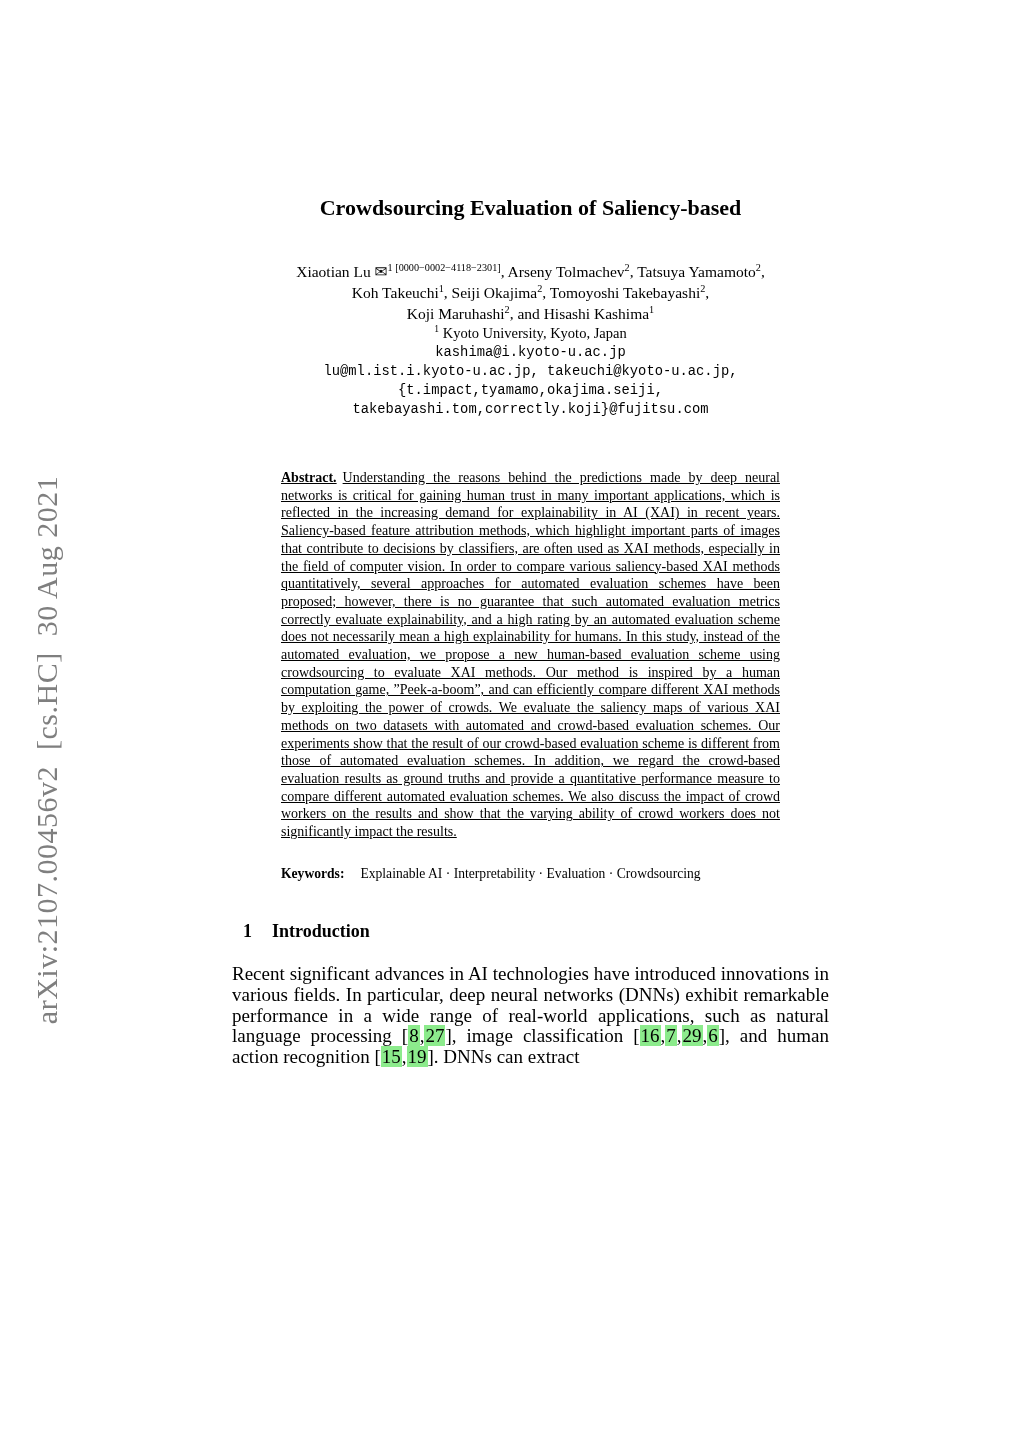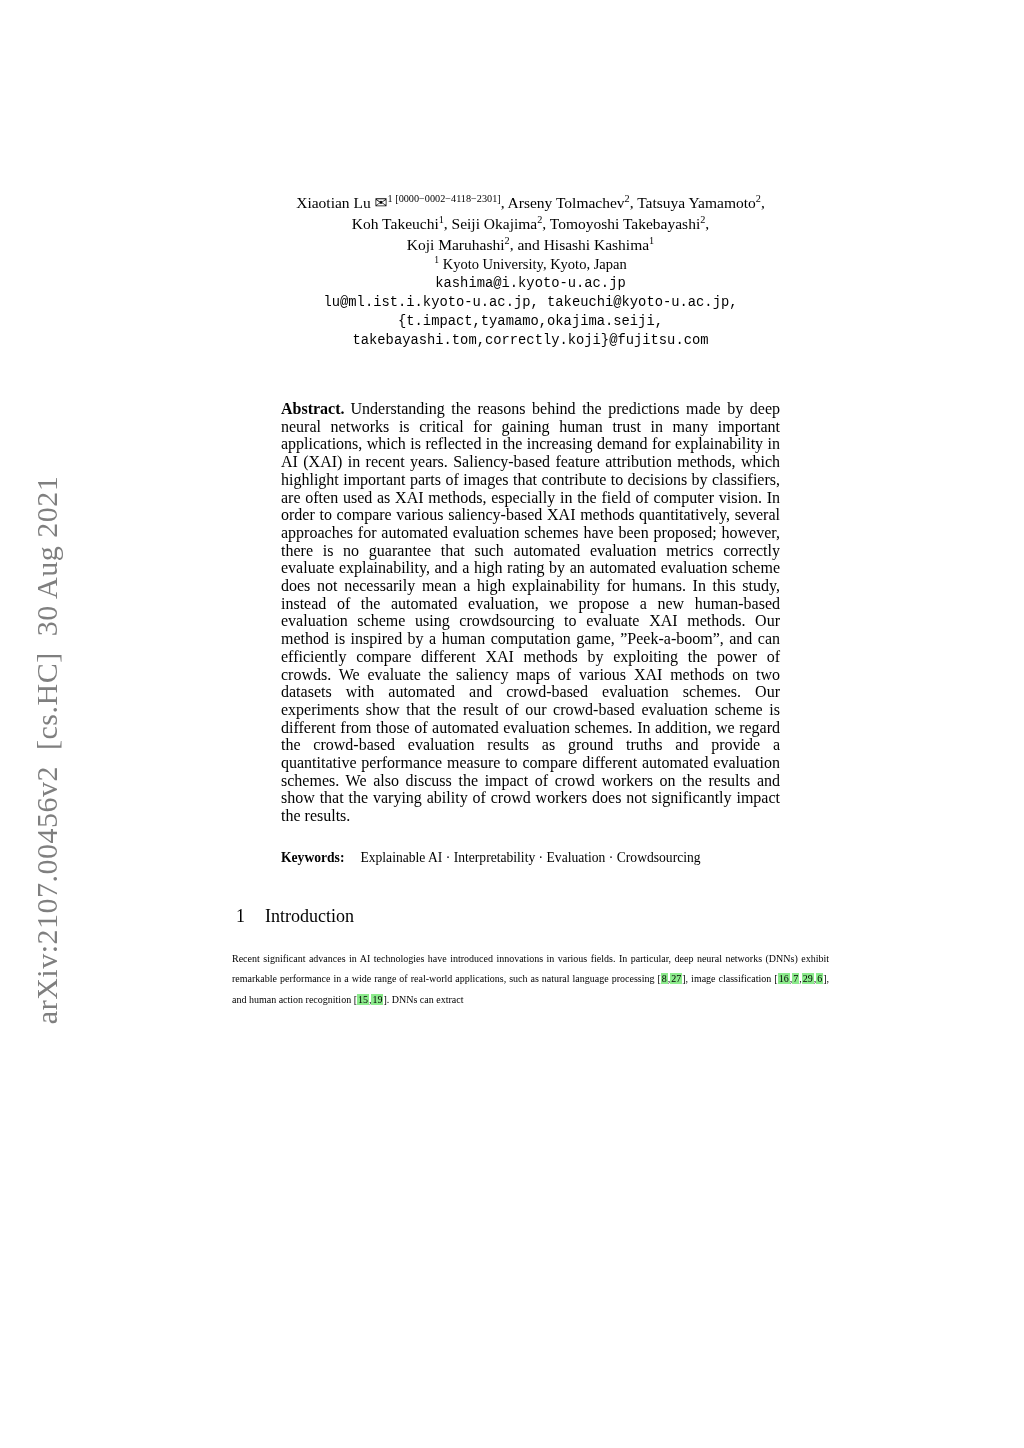--- a/index.html
+++ b/index.html
@@ -61,62 +61,64 @@
     line-height: 19px;
   }
   .aff-line.mono {
     font-family: "Liberation Mono", monospace;
     font-size: 13.8px;
   }
   .abstract {
     margin: 50px auto 4px auto;
     width: 499px;
     text-align: justify;
-    font-size: 16px;
+    font-size: 14px;
     line-height: 17.7px;
+    text-decoration: underline;
   }
   .bold { font-weight: bold; }
   .abstract .bold { margin-right: 6px; }
   .keywords {
     margin: 24px auto 0 auto;
     width: 499px;
     text-align: left;
     font-size: 13.6px;
     line-height: 17.7px;
   }
   .keywords .bold { margin-right: 16px; }
   .section-heading {
-    margin: 38px 0 0 4px;
+    margin: 38px 0 0 11px;
     font-size: 18px;
-    font-weight: normal;
+    font-weight: bold;
     line-height: 23px;
   }
   .sec-num { margin-right: 20px; }
   .body-par {
     margin: 21px 0 0 0;
-    font-size: 10px;
+    font-size: 19px;
     line-height: 20.6px;
     text-align: justify;
   }
   .cite {
     background: var(--cite-bg, #90ee90);
     padding: 0 1px;
     cursor: pointer;
   }
 </style>
 </head>
 <body>
 
 <div class="page">
 
   <div class="arxiv-watermark">arXiv:2107.00456v2  [cs.HC]  30 Aug 2021</div>
 
   <div class="content">
 
     <h1 class="title">
+      <span class="title-line">Crowdsourcing Evaluation of Saliency-based</span>
     </h1>
 
     <div class="authors">
       <div class="author-line">Xiaotian Lu <span>✉</span><sup>1 [0000−0002−4118−2301]</sup>, Arseny Tolmachev<sup>2</sup>, Tatsuya Yamamoto<sup>2</sup>,</div>
       <div class="author-line">Koh Takeuchi<sup>1</sup>, Seiji Okajima<sup>2</sup>, Tomoyoshi Takebayashi<sup>2</sup>,</div>
       <div class="author-line">Koji Maruhashi<sup>2</sup>, and Hisashi Kashima<sup>1</sup></div>
     </div>
 
     <div class="affiliations">
       <div class="aff-line serif"><sup>1</sup>  Kyoto University, Kyoto, Japan</div>

